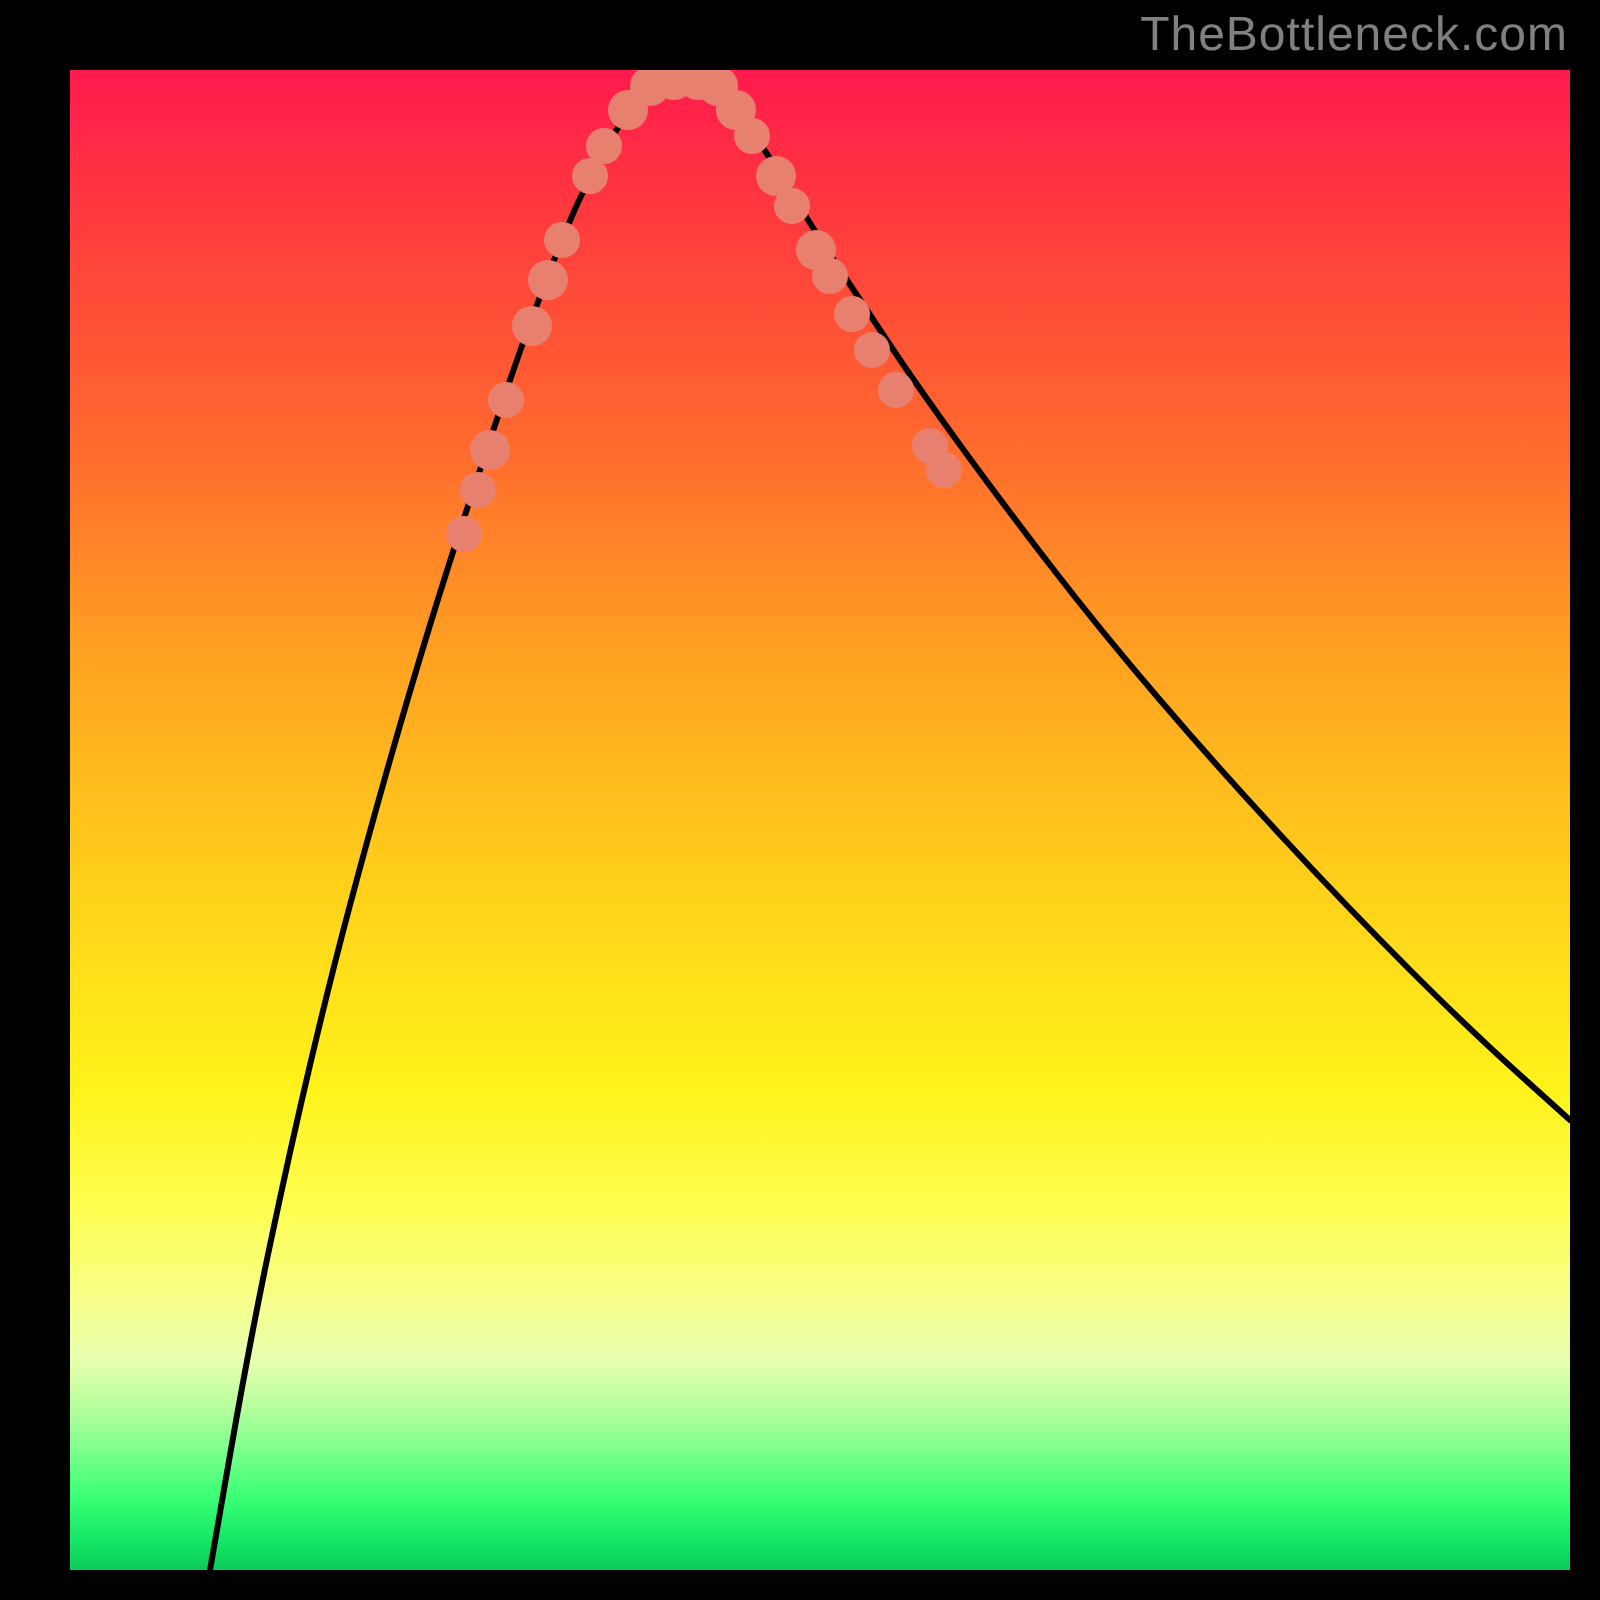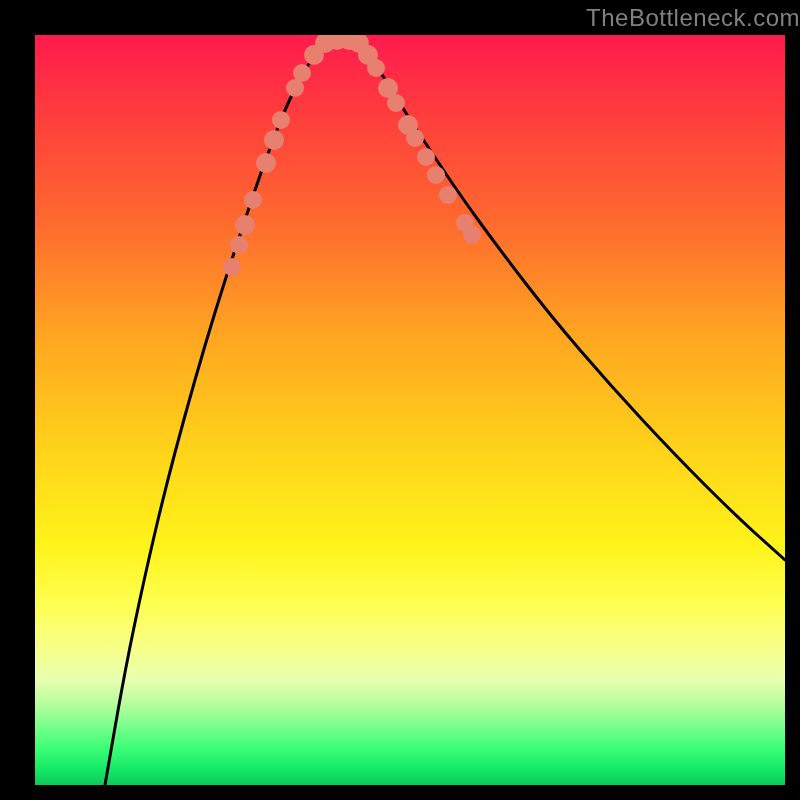--- a/index.html
+++ b/index.html
@@ -37,21 +37,21 @@
       #b9ff9e 89%,
       #7dff8d 92%,
       #3dff76 95%,
       #14e865 98%,
       #0cc95a 100%
     );
   }
   .watermark {
     position: absolute;
     top: 4px;
-    right: 0;
+    right: 16px;
     font-size: 24px;
     color: #808080;
     font-weight: 400;
     letter-spacing: 0.5px;
   }
   svg {
     position: absolute;
     left: 0;
     top: 0;
   }

